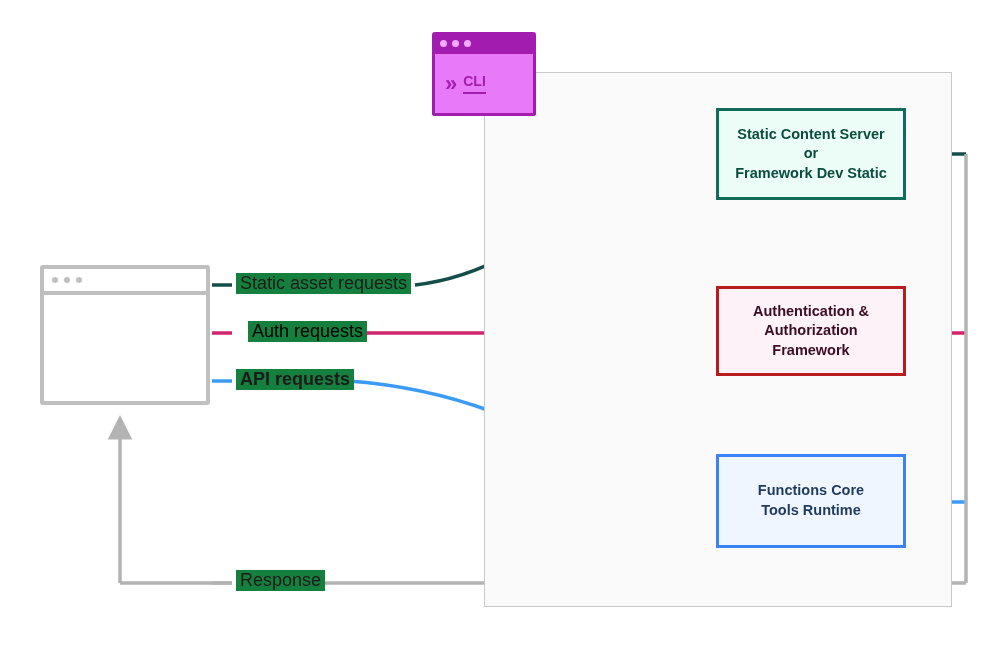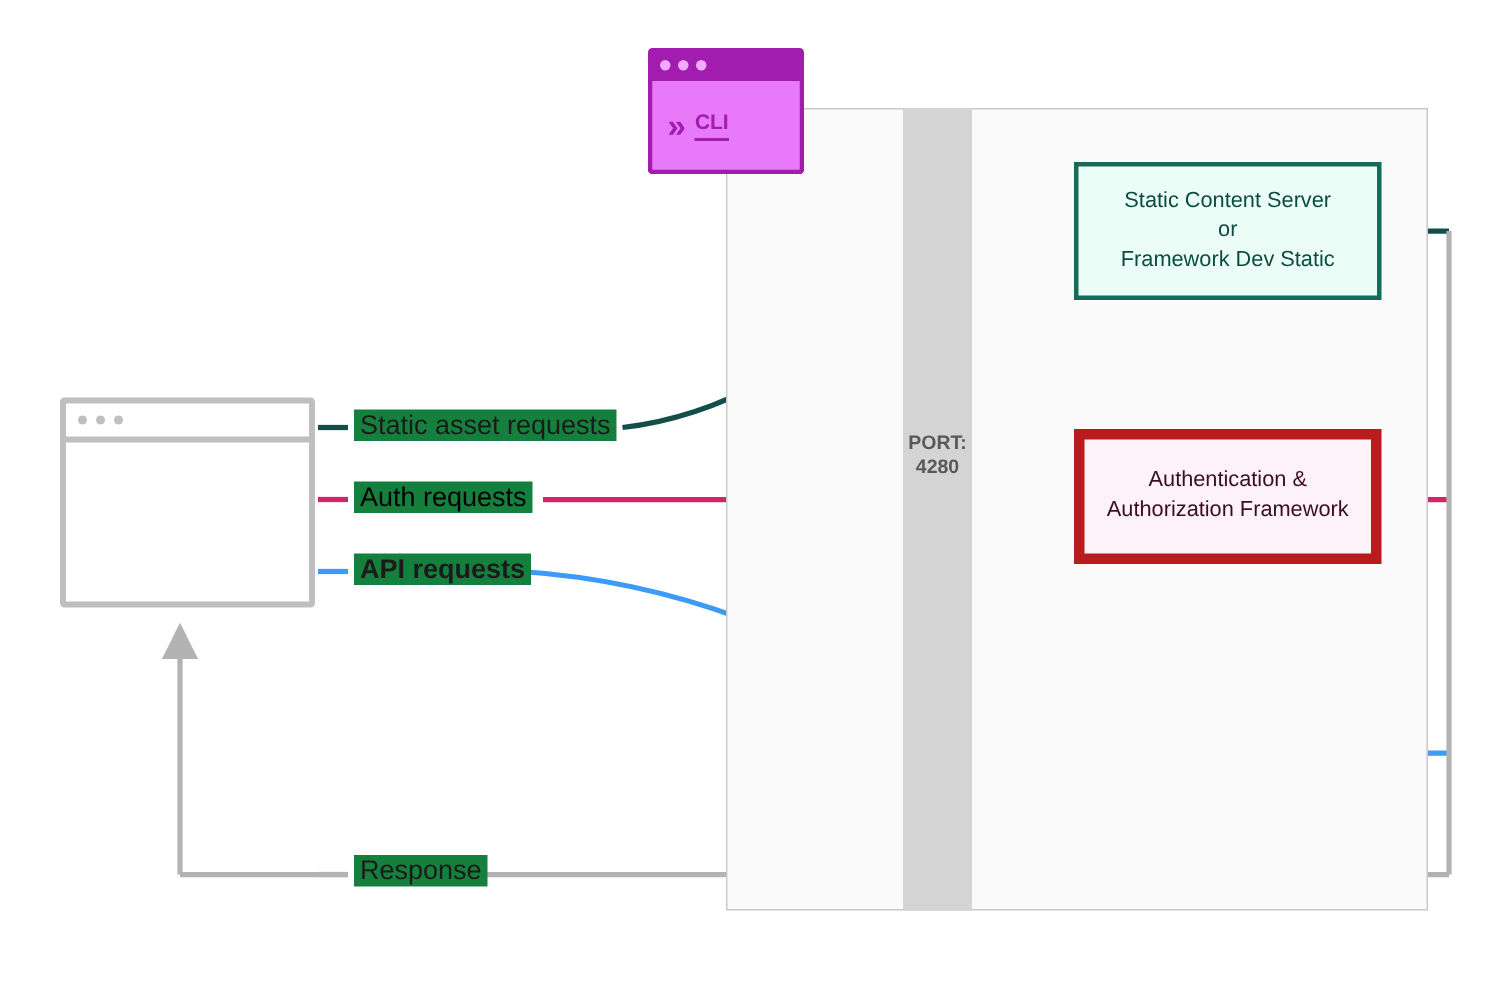--- a/index.html
+++ b/index.html
@@ -133,41 +133,42 @@
     font-size: 13px;
     font-weight: 700;
     color: #595959;
     text-align: center;
     line-height: 1.2;
   }
 
   
   .svc {
     position: absolute;
-    width: 205px;
+    width: 190px;
     height: 92px;
     box-sizing: border-box;
     display: flex;
     align-items: center;
     justify-content: center;
     text-align: center;
     font-size: 14.5px;
     line-height: 1.35;
     z-index: 3;
     padding: 4px 6px;
+    font-weight: bold;
   }
   .svc-static {
     left: 716px; top: 108px;
     border: 3px solid #116d59;
     background: #ecfdf7;
     color: #0b4d3f;
   }
   .svc-auth {
     left: 716px; top: 286px;
-    border: 7px solid #b91c1c;
+    border: 3px solid #b91c1c;
     background: #fdf2f8;
     color: #3b0d24;
     height: 90px;
   }
   .svc-func {
     left: 716px; top: 454px;
     border: 3px solid #3b82f6;
     background: #eff6ff;
     color: #1e3a5f;
     height: 94px;
@@ -176,52 +177,52 @@
   
   .flow-label {
     position: absolute;
     font-size: 18px;
     color: #1b1b1b;
     background: #15803d;
     padding: 0 4px;
     z-index: 4;
   }
   .lbl-static { left: 236px; top: 273px; }
-  .lbl-auth   { left: 236px; top: 321px; color: #000; }
+  .lbl-auth   { left: 248px; top: 321px; color: #000; }
   .lbl-api    { left: 236px; top: 369px; font-weight: bold; }
   .lbl-resp   { left: 236px; top: 570px; }
 
 </style>
 </head>
 <body>
 
 <div class="stage">
 
   <div class="outer-box"></div>
 
-  <div class="port-col">
-    <div class="port-label">
-      <span>PORT:</span><br>
-      <span>4280</span>
-    </div>
-  </div>
 
   <div class="svc svc-static">
     <div>
       <span>Static Content Server</span><br>
       <span>or</span><br>
       <span>Framework  Dev  Static</span>
     </div>
   </div>
   <div class="svc svc-auth">
     <div>
       <span>Authentication &amp;</span><br>
       <span>Authorization Framework</span>
     </div>
   </div>
+  <div class="svc svc-func">
+    <div>
+      <span>Functions Core</span><br>
+      <span>Tools Runtime</span>
+    </div>
+  </div>
 
   <div class="browser">
     <div class="titlebar">
       <div class="dot"></div>
       <div class="dot"></div>
       <div class="dot"></div>
     </div>
   </div>
 
   <div class="cli-badge">

